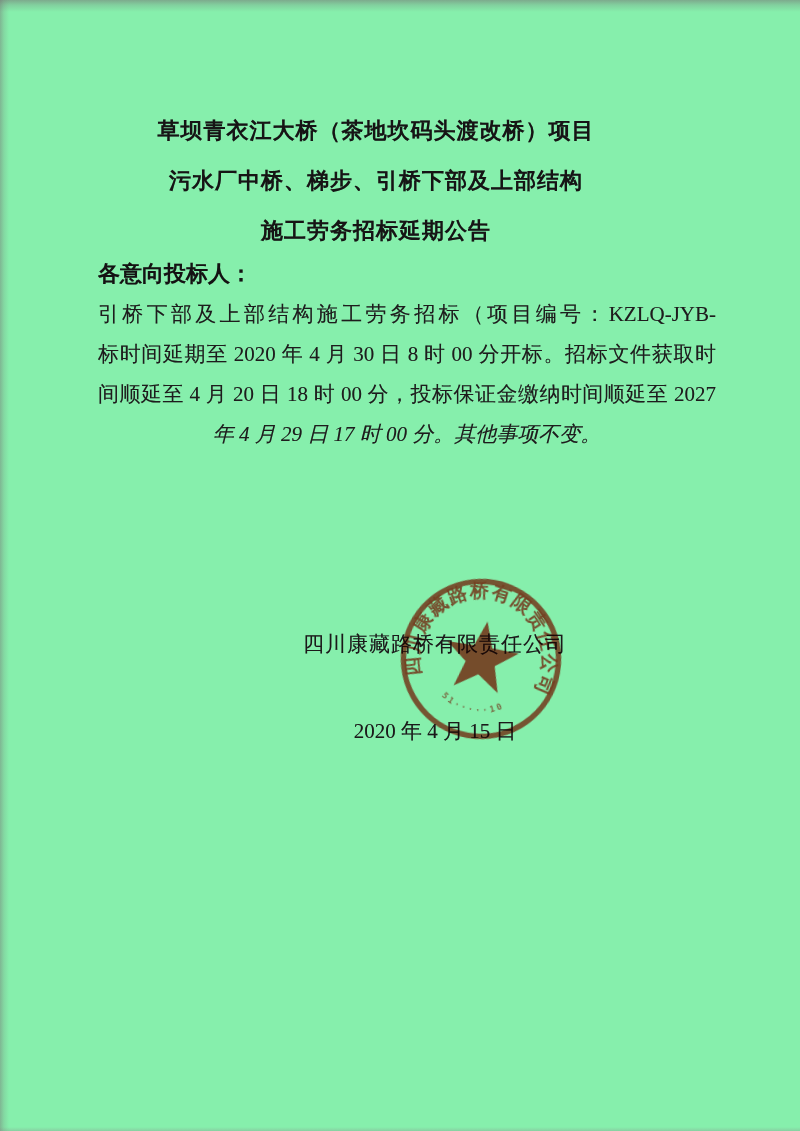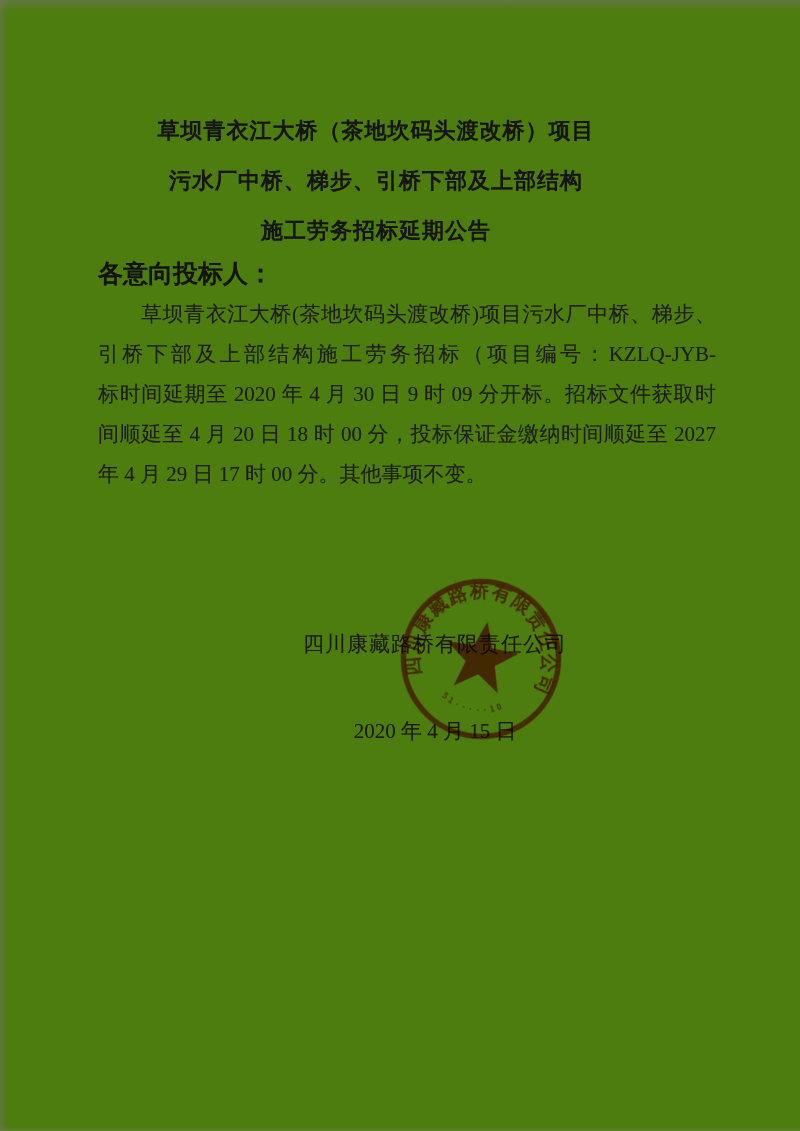--- a/index.html
+++ b/index.html
@@ -1,20 +1,20 @@
 <!DOCTYPE html>
 <html><head>
 <meta charset="utf-8">
 <style>
   html,body { margin:0; padding:0; background:#e8e5e6; }
   .page {
     position:relative;
     width:800px; height:1131px;
     margin:0 auto;
-    background:#4d7c0f;
+    background:#86efac;
     overflow:hidden;
     font-family:"Liberation Serif","DejaVu Serif",serif;
     color:#1e1c1d;
   }
   
   .edge-top {
     position:absolute; top:0; left:0; right:0; height:12px;
     background:linear-gradient(to bottom, rgba(118,114,116,.55) 0px, rgba(118,114,116,.25) 5px, rgba(118,114,116,0) 12px);
     pointer-events:none;
   }
@@ -39,27 +39,27 @@
     letter-spacing:1px;
     text-shadow:0 0 .6px rgba(30,28,29,.45);
   }
 
   .body-block {
     position:absolute; top:254px; left:98px; width:618px;
     font-size:21px; line-height:40px;
     text-shadow:0 0 .5px rgba(30,28,29,.35);
   }
   .salutation {
-    font-weight:700; font-size:25px; color:#141213;
+    font-weight:700; font-size:22px; color:#141213;
     height:40px; overflow:hidden;
   }
   .bline { height:40px; overflow:hidden; }
   .bline.just { text-align:justify; text-align-last:justify; }
   .bline.indent { text-indent:43px; }
-  .bline.last { text-align:left; }
+  .bline.last { text-align:center;font-style:italic; }
 
   .company-line {
     position:absolute; top:630px; left:0; width:800px;
     transform:translateX(35px);
     text-align:center;
     font-size:21px; letter-spacing:1px;
     color:#1b191a;
     text-shadow:0 0 .5px rgba(30,28,29,.4);
     z-index:2;
   }
@@ -101,23 +101,22 @@
   <div class="edge-bottom"></div>
 
   <div class="title-block">
     <div>草坝青衣江大桥（茶地坎码头渡改桥）项目</div>
     <div>污水厂中桥、梯步、引桥下部及上部结构</div>
     <div>施工劳务招标延期公告</div>
   </div>
 
   <div class="body-block">
     <div class="salutation">各意向投标人：</div>
-    <div class="bline just indent">草坝青衣江大桥(茶地坎码头渡改桥)项目污水厂中桥、梯步、</div>
     <div class="bline just">引桥下部及上部结构施工劳务招标（项目编号：KZLQ-JYB-202003-</div>
-    <div class="bline just">标时间延期至 2020 年 4 月 30 日 9 时 09 分开标。招标文件获取时</div>
+    <div class="bline just">标时间延期至 2020 年 4 月 30 日 8 时 00 分开标。招标文件获取时</div>
     <div class="bline just">间顺延至 4 月 20 日 18 时 00 分，投标保证金缴纳时间顺延至 2027</div>
     <div class="bline last">年 4 月 29 日 17 时 00 分。其他事项不变。</div>
   </div>
 
   <div class="company-line">四川康藏路桥有限责任公司</div>
   <div class="date-line">2020 年 4 月 15 日</div>
 
   <div class="seal">
     <svg width="170" height="170" viewBox="0 0 170 170" xmlns="http://www.w3.org/2000/svg">
       <defs>

